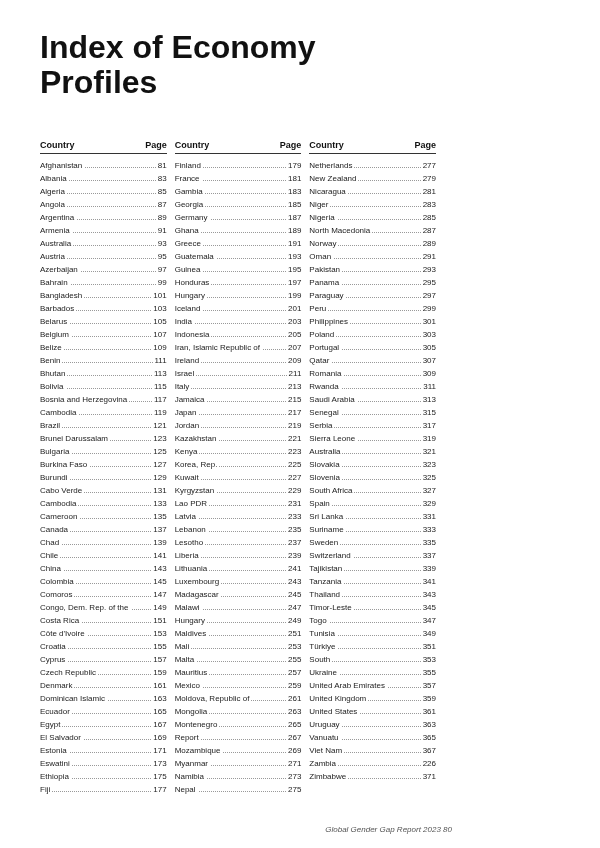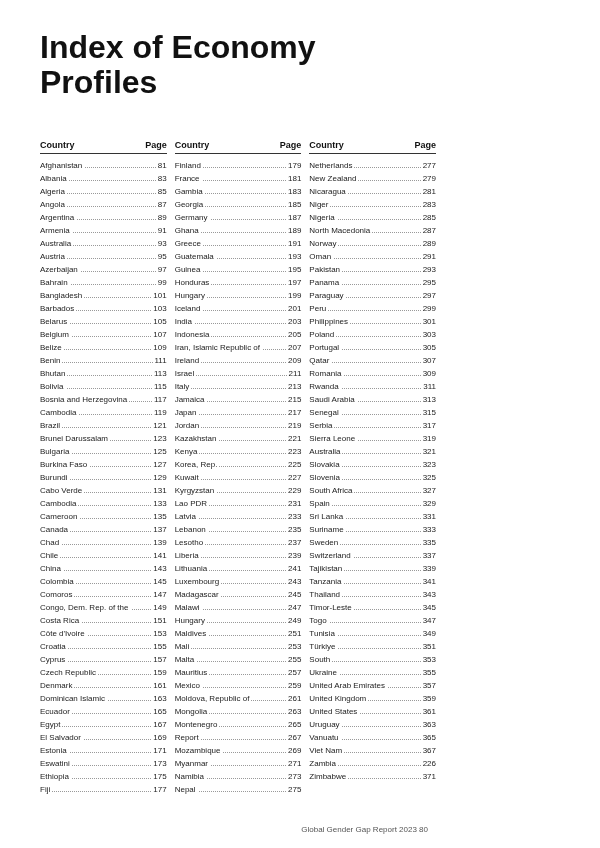--- a/index.html
+++ b/index.html
@@ -81,23 +81,24 @@
       color: #222;
       white-space: nowrap;
       background: #fff;
       position: relative;
       z-index: 1;
       padding-left: 2px;
     }
     .footer {
       position: absolute;
       bottom: 14px;
-      right: 48px;
+      right: 24px;
       font-size: 8px;
       color: #555;
+      font-style: italic;
     }
   </style>
 </head>
 <body>
 
 <div class="page">
   <h1>Index of Economy Profiles</h1>
 
   <div class="columns">
   <div class="col">

